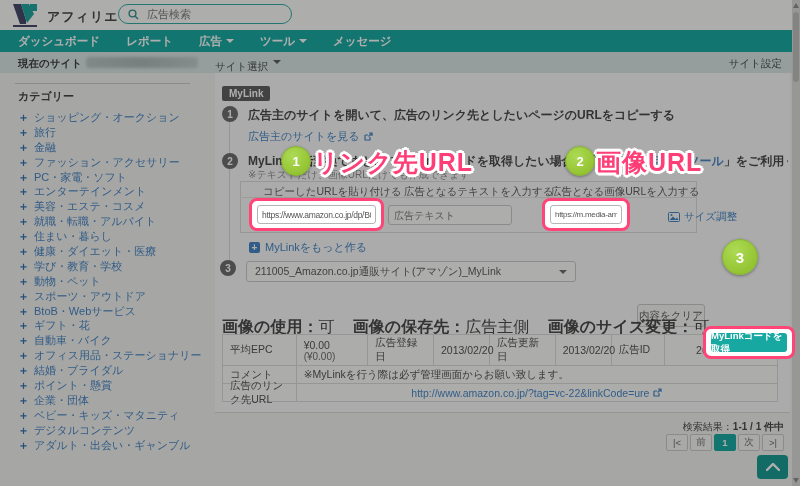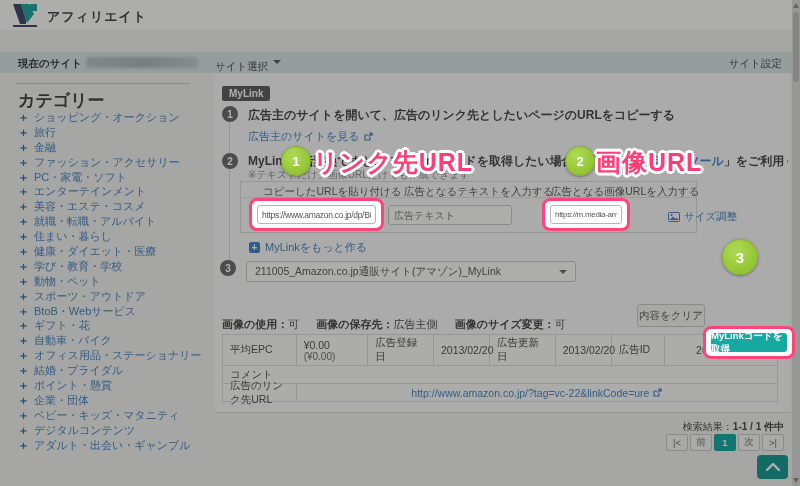--- a/index.html
+++ b/index.html
@@ -32,21 +32,21 @@
   .subbar{position:absolute;left:0;top:52px;width:800px;height:21px;background:#d9e7e5;}
   .subbar-label{position:absolute;left:18px;top:5px;font-size:10.5px;font-weight:bold;color:#333;}
   .site-blob{position:absolute;left:86px;top:5px;width:112px;height:11px;border-radius:3px;
              background:linear-gradient(90deg,#b9c4c2,#aab7b5,#c0cbc9);filter:blur(1.5px);}
   .site-select{position:absolute;left:215px;top:8px;font-size:10.5px;color:#444;display:flex;align-items:flex-start;gap:5px;}
   .site-select .tri-down{border-top-color:#555;}
   .site-settings{position:absolute;right:18px;top:5px;font-size:10.5px;color:#3c3c3c;}
 
   
   .side-rule{position:absolute;left:15px;top:83px;width:175px;height:1px;background:#c9c9c7;}
-  .side-title{position:absolute;left:18px;top:89px;font-size:17px;font-weight:bold;color:#3a3a3a;}
+  .side-title{position:absolute;left:18px;top:89px;font-size:11px;font-weight:bold;color:#3a3a3a;}
   .cats{position:absolute;left:18px;top:110px;width:195px;}
   .cat{font-size:11px;color:#3d7fc0;height:14.9px;line-height:14.9px;white-space:nowrap;overflow:hidden;}
   .cat .plus{color:#2b6cb0;font-weight:bold;margin-right:5px;font-size:11px;}
 
   
   .panel{position:absolute;left:215px;top:73px;width:575px;height:340px;background:#fbfbfa;
          border-bottom:1px solid #d8d8d6;box-sizing:border-box;}
   .badge{position:absolute;left:222px;top:86px;background:#565656;color:#fff;font-size:10px;font-weight:bold;
          padding:2px 7px;border-radius:2px;}
   .connector{position:absolute;left:229px;top:116px;width:1px;height:148px;background:#d8d8d6;}
@@ -74,21 +74,21 @@
 
   
   .select{position:absolute;left:246px;top:261px;width:330px;height:21px;border:1px solid #c9c9c9;border-radius:3px;
           background:#fdfdfc;font-size:10.5px;color:#555;display:flex;align-items:center;justify-content:space-between;
           padding:0 8px;box-sizing:border-box;}
   .select .tri-down{border-top-color:#666;}
   .clear-btn{position:absolute;left:637px;top:288px;width:66px;height:21px;background:#f6f6f4;border:1px solid #c9c9c9;
              border-radius:3px;font-size:10.5px;color:#555;display:flex;align-items:center;justify-content:center;margin-top:16px;}
 
   
-  .info-line{position:absolute;left:222px;top:317px;font-size:11px;color:#3f3f3f;white-space:nowrap;}
+  .info-line{position:absolute;left:222px;top:317px;font-size:16px;color:#3f3f3f;white-space:nowrap;}
   .info-line b{font-weight:bold;} .info-line span.val{font-weight:normal;margin-right:14px;}
   .dtable{position:absolute;left:222px;top:334px;width:556px;border:1px solid #d9d9d7;border-bottom:none;box-sizing:border-box;
           font-size:10.5px;color:#4a4a4a;background:#fcfcfb;}
   .trow{display:flex;border-bottom:1px solid #d9d9d7;}
   .tcell{border-right:1px solid #d9d9d7;padding:2px 7px;box-sizing:border-box;display:flex;flex-direction:column;justify-content:center;}
   .tcell:last-child{border-right:none;}
   .r1 .tcell{height:30px;}
   .r2 .tcell,.r3 .tcell{height:17px;}
   .w1{width:74px;} .w2{width:72px;} .w3{width:66px;} .w4{width:56px;} .w5{width:66px;} .w6{width:56px;} .w7{width:54px;}
   .w8{width:112px;align-items:flex-end;padding-right:40px;}
@@ -146,22 +146,48 @@
   <div class="header">
     <div class="logo">
       <svg width="30" height="23" viewBox="0 0 30 23">
         <polygon points="0,0 8,0 13,16 13,20 7,20" fill="#3a3f63"></polygon>
         <polygon points="8,0 16,0 21,10 14,19" fill="#14a29a"></polygon>
         <rect x="17" y="0" width="7" height="7" fill="#14a29a"></rect>
         <rect x="0" y="21" width="24" height="2" fill="#3a3f63"></rect>
       </svg>
     </div>
     <div class="logo-text">アフィリエイト</div>
-  </div>
-
+    <div class="search">
+      <svg width="11" height="11" viewBox="0 0 11 11">
+        <circle cx="4.5" cy="4.5" r="3.4" fill="none" stroke="#2a8c86" stroke-width="1.4"></circle>
+        <line x1="7.2" y1="7.2" x2="10" y2="10" stroke="#2a8c86" stroke-width="1.4"></line>
+      </svg>
+      <input type="text" placeholder="広告検索" style="">
+    </div>
+  </div>
+
+  <div class="nav">
+    <span class="nav-item">
+        <span>ダッシュボード</span>
+      </span>
+    <span class="nav-item">
+        <span>レポート</span>
+      </span>
+    <span class="nav-item">
+        <span>広告</span>
+        <span class="tri-down"></span>
+      </span>
+    <span class="nav-item">
+        <span>ツール</span>
+        <span class="tri-down"></span>
+      </span>
+    <span class="nav-item">
+        <span>メッセージ</span>
+      </span>
+  </div>
 
   <div class="subbar">
     <span class="subbar-label">現在のサイト</span>
     <span class="site-blob"></span>
     <span class="site-select">
       <span>サイト選択</span>
         <span class="tri-down"></span>
     </span>
     <span class="site-settings">サイト設定</span>
   </div>
@@ -283,20 +309,21 @@
         </div>
       <div class="tcell w3">広告登録日</div>
       <div class="tcell w4">2013/02/20</div>
       <div class="tcell w5">広告更新日</div>
       <div class="tcell w6">2013/02/20</div>
       <div class="tcell w7">広告ID</div>
       <div class="tcell w8">2614000</div>
     </div>
     <div class="trow r2">
       <div class="tcell w1">コメント</div>
+      <div class="tcell wspan">※MyLinkを行う際は必ず管理画面からお願い致します。</div>
     </div>
     <div class="trow r3">
       <div class="tcell w1">広告のリンク先URL</div>
       <div class="tcell wspan tlink">
         <span>http://www.amazon.co.jp/?tag=vc-22&amp;linkCode=ure</span>
         <span class="ext-icon">
           <svg width="9" height="9" viewBox="0 0 9 9">
               <path d="M1 3 h3 M1 3 v5 h5 v-3" fill="none" stroke="#3a7fc2" stroke-width="1.2"></path>
               <path d="M5 1 h3 v3 M8 1 L4.5 4.5" fill="none" stroke="#3a7fc2" stroke-width="1.2"></path>
             </svg>

